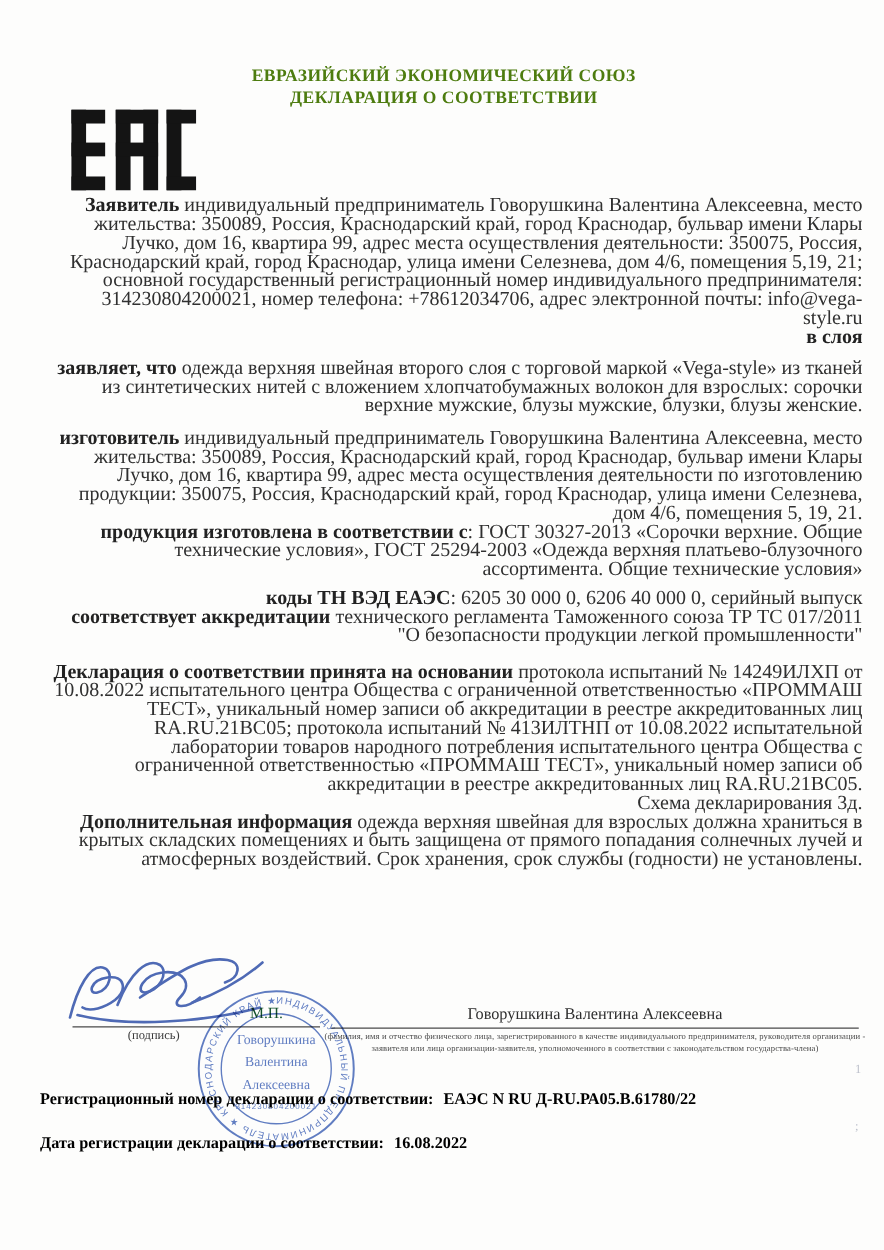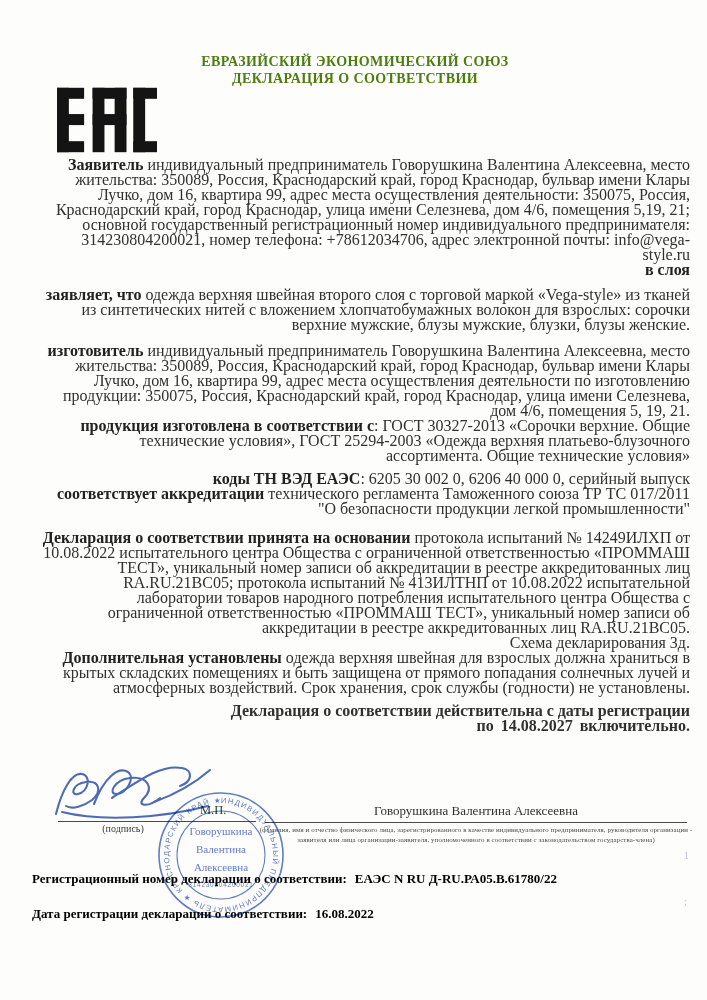--- a/index.html
+++ b/index.html
@@ -71,26 +71,25 @@
       </g>
     </svg>
   </div>
 
   <div class="abs doc-body">
     <p><b>Заявитель</b><span> индивидуальный предприниматель Говорушкина Валентина Алексеевна, место жительства: 350089, Россия, Краснодарский край, город Краснодар, бульвар имени Клары Лучко, дом 16, квартира 99, адрес места осуществления деятельности: 350075, Россия, Краснодарский край, город Краснодар, улица имени Селезнева, дом 4/6, помещения 5,19, 21; основной государственный регистрационный номер индивидуального предпринимателя: 314230804200021,  номер телефона: +78612034706, адрес электронной почты: info@vega-style.ru</span></p>
     <p><b>в слоя</b></p>
     <p class="m10"><b>заявляет, что</b><span> одежда верхняя швейная второго слоя с торговой маркой «Vega-style» из тканей из синтетических нитей с вложением хлопчатобумажных волокон для взрослых: сорочки верхние мужские, блузы мужские, блузки, блузы женские.</span></p>
     <p class="m11"><b>изготовитель</b><span> индивидуальный предприниматель Говорушкина Валентина Алексеевна, место жительства: 350089, Россия, Краснодарский край, город Краснодар, бульвар имени Клары Лучко, дом 16, квартира 99, адрес места осуществления деятельности по изготовлению продукции: 350075, Россия, Краснодарский край, город Краснодар, улица имени Селезнева, дом 4/6, помещения 5, 19, 21.</span></p>
     <p><b>продукция изготовлена в соответствии с</b><span>: ГОСТ 30327-2013 «Сорочки верхние. Общие технические условия», ГОСТ 25294-2003 «Одежда верхняя платьево-блузочного ассортимента. Общие технические условия»</span></p>
-    <p class="m8"><b>коды ТН ВЭД ЕАЭС</b><span>: 6205 30 002 0, 6206 40 000 0, серийный выпуск</span></p>
+    <p class="m8"><b>коды ТН ВЭД ЕАЭС</b><span>: 6205 30 000 0, 6206 40 000 0, серийный выпуск</span></p>
     <p><b>соответствует аккредитации</b><span> технического регламента Таможенного союза ТР ТС 017/2011 "О безопасности продукции легкой промышленности"</span></p>
     <p class="m14"><b>Декларация о соответствии принята на основании</b><span>  протокола испытаний № 14249ИЛХП от 10.08.2022 испытательного центра Общества с ограниченной ответственностью «ПРОММАШ ТЕСТ», уникальный номер записи об аккредитации в реестре аккредитованных лиц RA.RU.21BC05; протокола испытаний № 413ИЛТНП от 10.08.2022 испытательной лаборатории товаров народного потребления испытательного центра Общества с ограниченной ответственностью «ПРОММАШ ТЕСТ», уникальный номер записи об аккредитации в реестре аккредитованных лиц RA.RU.21BC05.</span></p>
     <p><span>Схема декларирования 3д.</span></p>
-    <p><b>Дополнительная установлены</b><span> одежда верхняя швейная для взрослых должна храниться в крытых складских помещениях и быть защищена от прямого попадания солнечных лучей и атмосферных воздействий. Срок хранения, срок службы (годности) не установлены.</span></p>
-    <p class="m8 validity"><span>Декларация о соответствии действительна с даты регистрации по</span><span class="vdate">14.08.2027</span><span>включительно.</span></p>
+    <p><b>Дополнительная информация</b><span> одежда верхняя швейная для взрослых должна храниться в крытых складских помещениях и быть защищена от прямого попадания солнечных лучей и атмосферных воздействий. Срок хранения, срок службы (годности) не установлены.</span></p>
   </div>
 
   <div class="abs sigline" style="left:58px;top:821px;width:198px;"></div>
   <div class="abs sig-label" style="left:58px;top:823px;width:130px;">(подпись)</div>
   <div class="abs mp" style="left:200px;top:803px;">М.П.</div>
 
   <div class="abs name-line" style="left:265px;top:803px;width:422px;">Говорушкина Валентина Алексеевна</div>
   <div class="abs sigline" style="left:265px;top:822px;width:422px;"></div>
   <div class="abs name-note" style="left:258px;top:825px;width:436px;">(фамилия, имя и отчество физического лица, зарегистрированного в качестве индивидуального предпринимателя, руководителя организации - заявителя или лица организации-заявителя, уполномоченного в соответствии с законодательством государства-члена)</div>
 

